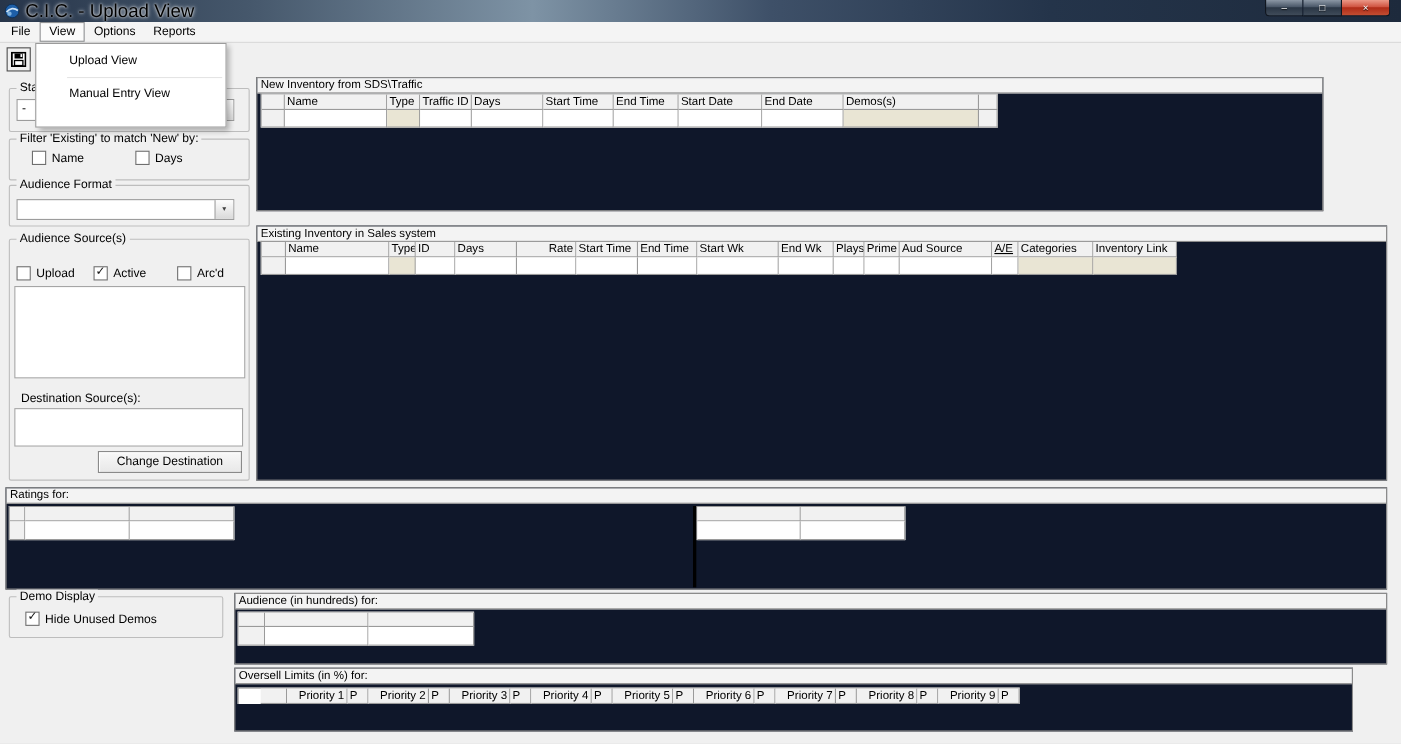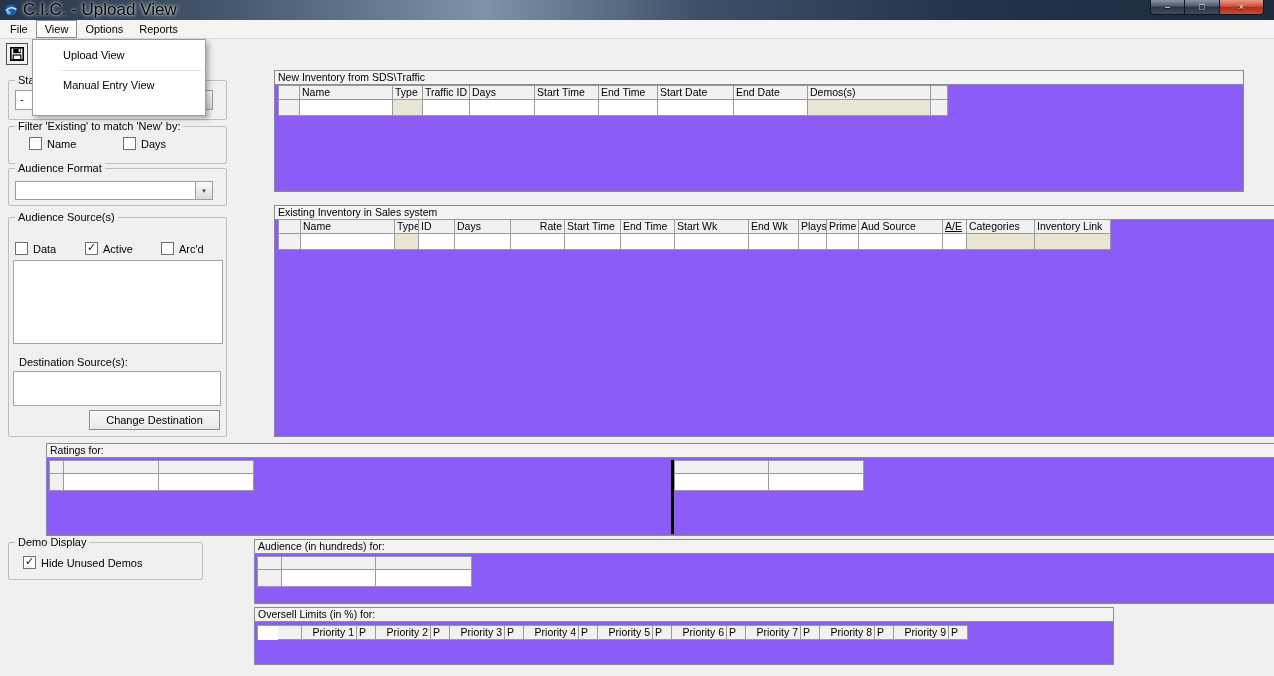--- a/index.html
+++ b/index.html
@@ -49,21 +49,21 @@
 
   
   .cb{position:absolute;display:flex;align-items:center;font-size:11px;}
   .cb .box{width:11px;height:11px;background:#fff;border:1px solid #6f6f6f;margin-right:5px;font-size:11px;line-height:9px;text-align:center;color:#111;flex:0 0 auto;}
 
   .sunken{position:absolute;background:#fff;border:1px solid #a5a5a5;box-sizing:border-box;}
   .btn{position:absolute;background:linear-gradient(#f8f8f8,#e8e8e8);border:1px solid #8a8a8a;box-shadow:inset 1px 1px 0 #fff;box-sizing:border-box;display:flex;align-items:center;justify-content:center;font-size:11px;}
   .lbl{position:absolute;font-size:11px;white-space:nowrap;}
 
   
-  .panel{position:absolute;border:1px solid #8b8b8b;background:#8b5cf6;box-sizing:border-box;margin-left:41px;}
+  .panel{position:absolute;border:1px solid #8b8b8b;background:#0f172a;box-sizing:border-box;}
   .ptitle{height:13px;background:#f3f3f3;border-bottom:1px solid #8b8b8b;font-size:10.5px;line-height:12px;padding-left:3px;white-space:nowrap;}
 
   
   .tbl{position:absolute;border-left:1px solid #9a9a9a;border-top:1px solid #9a9a9a;background:#fff;}
   .trow{display:flex;}
   .tc{border-right:1px solid #9a9a9a;border-bottom:1px solid #9a9a9a;box-sizing:border-box;font-size:10.5px;overflow:hidden;white-space:nowrap;padding:0 2px;}
   .th{background:#f1f1f1;height:14px;line-height:13px;}
   .td{background:#fff;height:16px;}
   .td.hd{background:#f1f1f1;}
   .td.dis{background:#e9e5d4;}
@@ -143,21 +143,21 @@
     <div class="combo" style="left:6px;top:12px;width:198px;height:19px;">
       <span class="val"></span>
       <span class="arrow">▼</span>
     </div>
   </div>
 
   <div class="group" style="left:8px;top:217px;width:219px;height:220px;">
     <span class="glabel">Audience Source(s)</span>
     <div class="cb" style="left:6px;top:24px;">
       <span class="box"></span>
-      <span>Data</span>
+      <span>Upload</span>
     </div>
     <div class="cb" style="left:76px;top:24px;">
       <span class="box"><span>✓</span></span>
       <span>Active</span>
     </div>
     <div class="cb" style="left:152px;top:24px;">
       <span class="box"></span>
       <span>Arc'd</span>
     </div>
     <div class="sunken" style="left:4px;top:42px;width:210px;height:84px;"></div>
@@ -285,21 +285,21 @@
       </div>
       <div class="trow">
         <div class="tc td hd" style="width:24px;height:17px;"></div>
         <div class="tc td" style="width:94px;height:17px;"></div>
         <div class="tc td" style="width:96px;height:17px;"></div>
       </div>
     </div>
   </div>
 
 
-  <div class="panel" style="left:213px;top:607px;width:860px;height:58px;">
+  <div class="panel" style="left:213px;top:607px;width:1017px;height:58px;">
     <div class="ptitle">Oversell Limits (in %) for:</div>
     <div class="tbl" style="left:2px;top:17px;padding-left:20px;">
       <div class="trow">
         <div class="tc th" style="width:24px;"></div>
         <div class="tc th r" style="width:55px;">Priority 1</div>
         <div class="tc th c" style="width:19px;">P</div>
         <div class="tc th r" style="width:55px;">Priority 2</div>
         <div class="tc th c" style="width:19px;">P</div>
         <div class="tc th r" style="width:55px;">Priority 3</div>
         <div class="tc th c" style="width:19px;">P</div>

